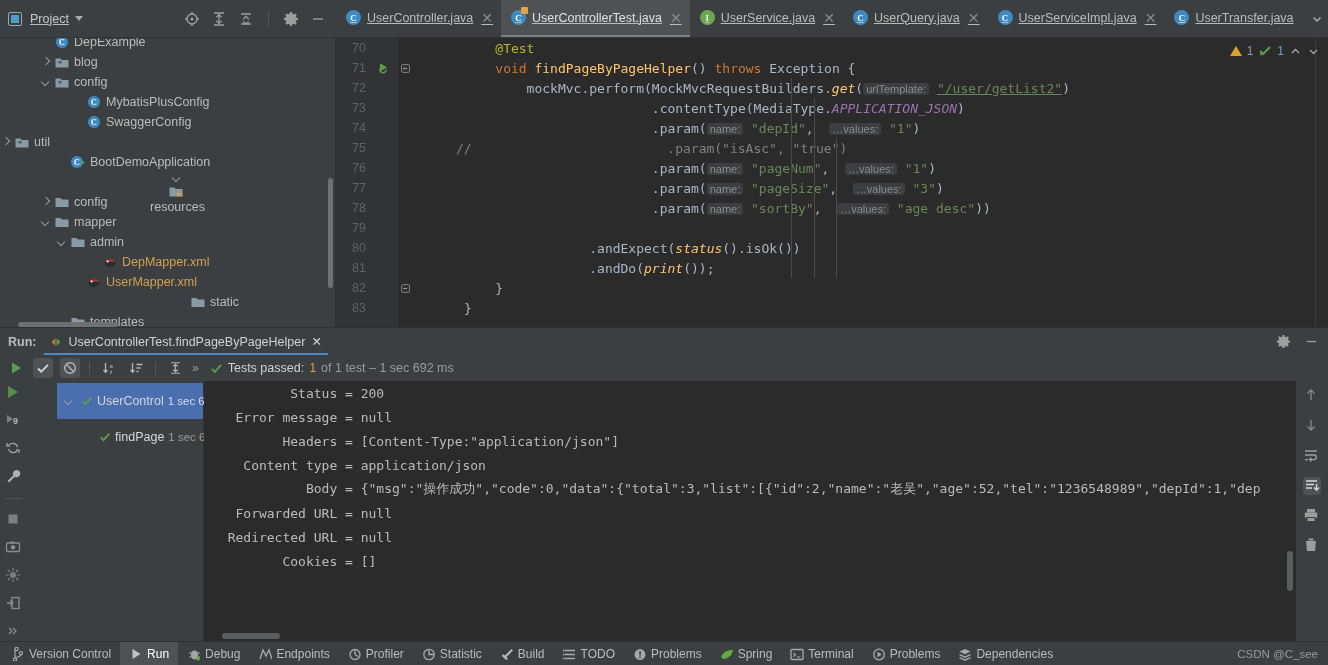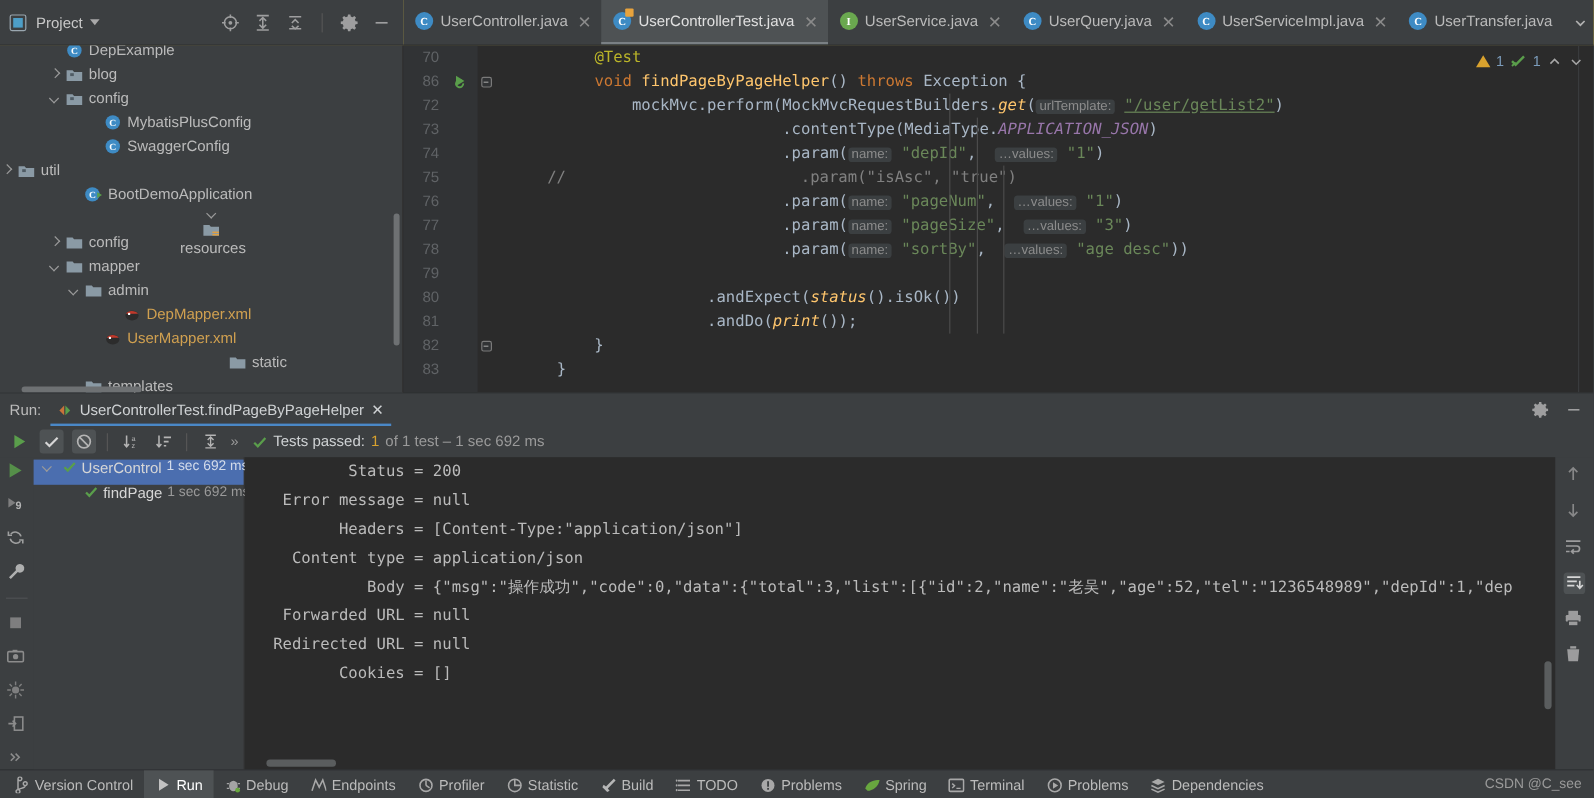--- a/index.html
+++ b/index.html
@@ -7,21 +7,21 @@
     width: 1328px; height: 665px;
     background: #3c3f41;
     font-family: "Liberation Sans", sans-serif;
     font-size: 12px;
     color: #bbbbbb;
     overflow: hidden;
   }
   .app { position: relative; width: 1328px; height: 665px; display: flex; flex-direction: column; }
 
   
-  .topbar { height: 38px; display: flex; background: #fde047; flex: 0 0 38px; }
+  .topbar { height: 38px; display: flex; background: #fde047; flex: 0 0 38px; text-decoration: underline; }
 
   .proj-header {
     width: 336px; flex: 0 0 336px; display: flex; align-items: center;
     padding: 0 8px; background: #3c3f41; gap: 6px;
     border-bottom: 1px solid #323232;
   }
   .proj-label { color: #c8c8c8; font-size: 12.5px; margin-left: 2px; }
   .proj-icon {
     width: 14px; height: 14px; border: 1.6px solid #9aa7b0; border-radius: 2px;
     display: inline-block; position: relative; background: #3c3f41;
@@ -132,21 +132,21 @@
     width: 0; height: 0; border-left: 6px solid transparent; border-right: 6px solid transparent;
     border-bottom: 10px solid #d9a22e; position: relative;
   }
   .rightmargin { position: absolute; top: 0; bottom: 0; right: 12px; width: 1px; background: #393b3d; }
 
   
   .runpanel { flex: 0 0 289px; display: flex; flex-direction: column; background: #3c3f41;
               border-top: 1px solid #2f3133; }
   .run-head { height: 27px; display: flex; align-items: center; padding: 0 8px; gap: 8px;
               background: #3c3f41; position: relative; }
-  .run-title { color: #bbb; font-size: 12.5px; }
+  .run-title { color: #bbb; font-size: 12.5px; font-weight: bold; }
   .run-tab { display: flex; align-items: center; gap: 6px; height: 27px; padding: 0 6px;
              position: relative; color: #cfd2d4; font-size: 12.5px; }
   .run-tab::after { content: ""; position: absolute; left: 0; right: 0; bottom: 0; height: 2px; background: #4a88c7; }
   .rt-ico { width: 12px; height: 12px; position: relative; }
   .run-head-right { margin-left: auto; display: flex; align-items: center; gap: 12px; }
 
   .run-toolbar { height: 26px; display: flex; align-items: center; padding: 0 6px; gap: 7px; }
   .tb-btn { width: 20px; height: 20px; display: flex; align-items: center; justify-content: center;
             border-radius: 3px; }
   .tb-btn.on { background: #4e5254; }
@@ -158,22 +158,22 @@
   .chev2 { color: #9a9a9a; font-size: 12px; }
 
   .run-body { flex: 1 1 auto; display: flex; min-height: 0; }
   .run-sidebar { width: 28px; flex: 0 0 28px; background: #3c3f41; display: flex;
                  flex-direction: column; align-items: center; padding-top: 3px; gap: 10px; }
   .rs-ic { width: 18px; height: 18px; opacity: .85; }
   .rs-div { width: 18px; height: 1px; background: #4f5254; margin: 2px 0; }
 
   .test-tree { width: 176px; flex: 0 0 176px; background: #3c3f41; padding-top: 2px;
                border-right: 1px solid #323232; position: relative; }
-  .tt-row { height: 21px; display: flex; gap: 4px; font-size: 12.5px;
-            padding-left: 4px; white-space: nowrap; }
+  .tt-row { height: 36px; display: flex; align-items: center; gap: 4px; font-size: 12.5px;
+            padding-left: 4px; white-space: nowrap; margin-left: 29px; }
   .tt-row.sel { background: #4b6eaf; }
   .tt-name { color: #d6d6d6; }
   .tt-time { color: #9a9a9a; font-size: 11.5px; }
   .tt-row.sel .tt-time { color: #d3dcea; }
   .check { color: #5a9e4b; font-size: 12px; font-weight: bold; }
 
   .console { flex: 1 1 auto; background: #2b2b2b; position: relative; overflow: hidden;
              font-family: "DejaVu Sans Mono", monospace; }
   .oline { height: 24px; display: flex; align-items: center; font-size: 13px; color: #bbbbbb;
            white-space: pre; padding-left: 8px; font-family: "DejaVu Sans Mono", monospace; }
@@ -442,21 +442,21 @@
         </div>
 
     <div class="tree-sb"></div>
         <div class="hscroll-left"></div>
       </div>
 
     <div class="editor">
       <div class="gutter"></div>
       <div class="code-area" id="code-host">
           <div class="cline"><span class="lnum">70</span><span class="gicons"></span><span style="width: 14px; flex: 0 0 14px; display: flex; align-items: center; justify-content: center;"></span><span class="ctext"><span class="p">    </span><span class="a">@Test</span></span></div>
-          <div class="cline"><span class="lnum">86</span><span class="gicons"><span><svg width="14" height="14" viewBox="0 0 14 14">
+          <div class="cline"><span class="lnum">71</span><span class="gicons"><span><svg width="14" height="14" viewBox="0 0 14 14">
                   <path d="M3 2.2l7 4.2-7 4.2z" fill="#5a9e4b"></path>
                   <path d="M9 8.5a3 3 0 11-1-2" fill="none" stroke="#5a9e4b" stroke-width="1.6"></path>
                 </svg></span></span><span style="width: 14px; flex: 0 0 14px; display: flex; align-items: center; justify-content: center;"><span class="foldmark"></span></span><span class="ctext"><span class="p">    </span><span class="k">void </span><span class="m">findPageByPageHelper</span><span class="p">() </span><span class="k">throws </span><span class="p">Exception {</span></span></div>
           <div class="cline"><span class="lnum">72</span><span class="gicons"></span><span style="width: 14px; flex: 0 0 14px; display: flex; align-items: center; justify-content: center;"></span><span class="ctext"><span class="p">        mockMvc.perform(MockMvcRequestBuilders.</span><span class="m" style="font-style: italic;">get</span><span class="p">(</span><span class="hint">urlTemplate:</span><span class="p"> </span><span class="s ul">"/user/getList2"</span><span class="p">)</span></span></div>
           <div class="cline"><span class="lnum">73</span><span class="gicons"></span><span style="width: 14px; flex: 0 0 14px; display: flex; align-items: center; justify-content: center;"></span><span class="ctext"><span class="p">                        .contentType(MediaType.</span><span class="f">APPLICATION_JSON</span><span class="p">)</span></span></div>
           <div class="cline"><span class="lnum">74</span><span class="gicons"></span><span style="width: 14px; flex: 0 0 14px; display: flex; align-items: center; justify-content: center;"></span><span class="ctext"><span class="p">                        .param(</span><span class="hint">name:</span><span class="p"> </span><span class="s">"depId"</span><span class="p">,  </span><span class="hint">…values:</span><span class="p"> </span><span class="s">"1"</span><span class="p">)</span></span></div>
           <div class="cline"><span class="lnum">75</span><span class="gicons"></span><span style="width: 14px; flex: 0 0 14px; display: flex; align-items: center; justify-content: center;"></span><span class="ctext"><span class="c" style="margin-left: -8px;">//</span><span class="c">                         .param("isAsc", "true")</span></span></div>
           <div class="cline"><span class="lnum">76</span><span class="gicons"></span><span style="width: 14px; flex: 0 0 14px; display: flex; align-items: center; justify-content: center;"></span><span class="ctext"><span class="p">                        .param(</span><span class="hint">name:</span><span class="p"> </span><span class="s">"pageNum"</span><span class="p">,  </span><span class="hint">…values:</span><span class="p"> </span><span class="s">"1"</span><span class="p">)</span></span></div>
           <div class="cline"><span class="lnum">77</span><span class="gicons"></span><span style="width: 14px; flex: 0 0 14px; display: flex; align-items: center; justify-content: center;"></span><span class="ctext"><span class="p">                        .param(</span><span class="hint">name:</span><span class="p"> </span><span class="s">"pageSize"</span><span class="p">,  </span><span class="hint">…values:</span><span class="p"> </span><span class="s">"3"</span><span class="p">)</span></span></div>
           <div class="cline"><span class="lnum">78</span><span class="gicons"></span><span style="width: 14px; flex: 0 0 14px; display: flex; align-items: center; justify-content: center;"></span><span class="ctext"><span class="p">                        .param(</span><span class="hint">name:</span><span class="p"> </span><span class="s">"sortBy"</span><span class="p">,  </span><span class="hint">…values:</span><span class="p"> </span><span class="s">"age desc"</span><span class="p">))</span></span></div>

